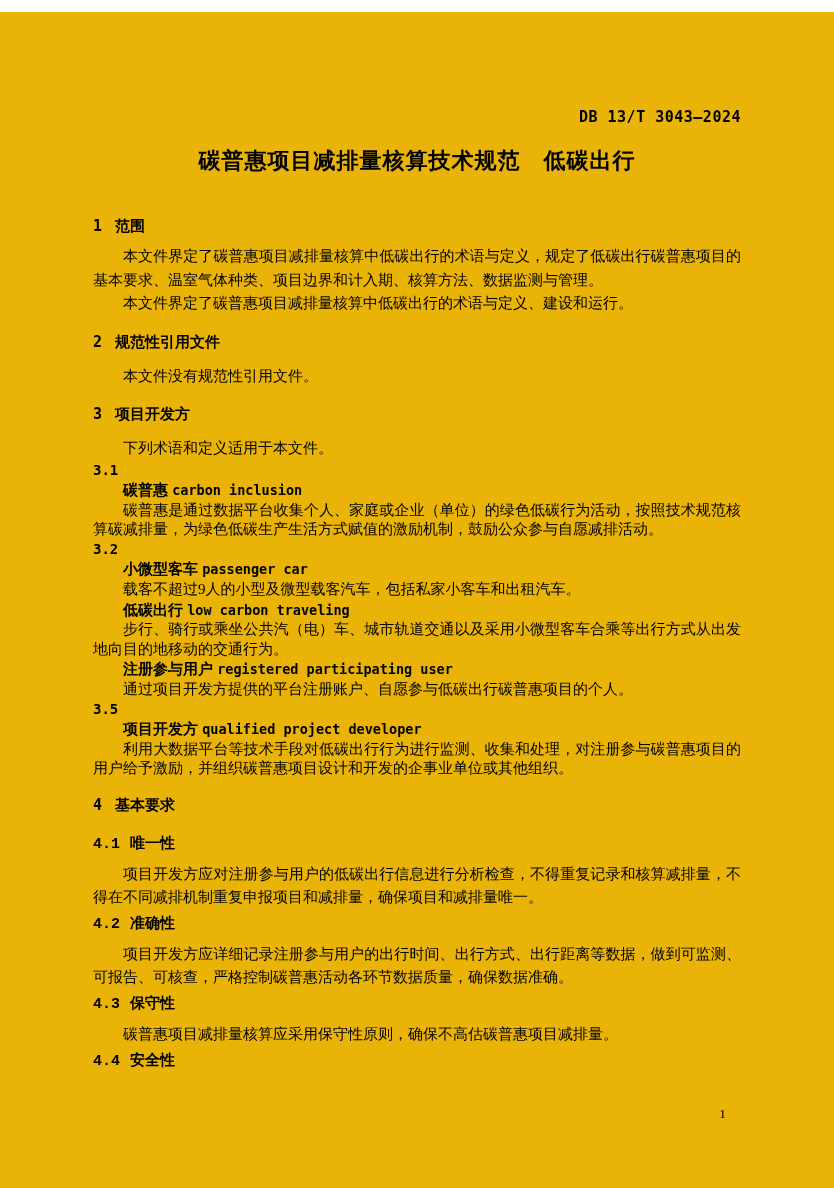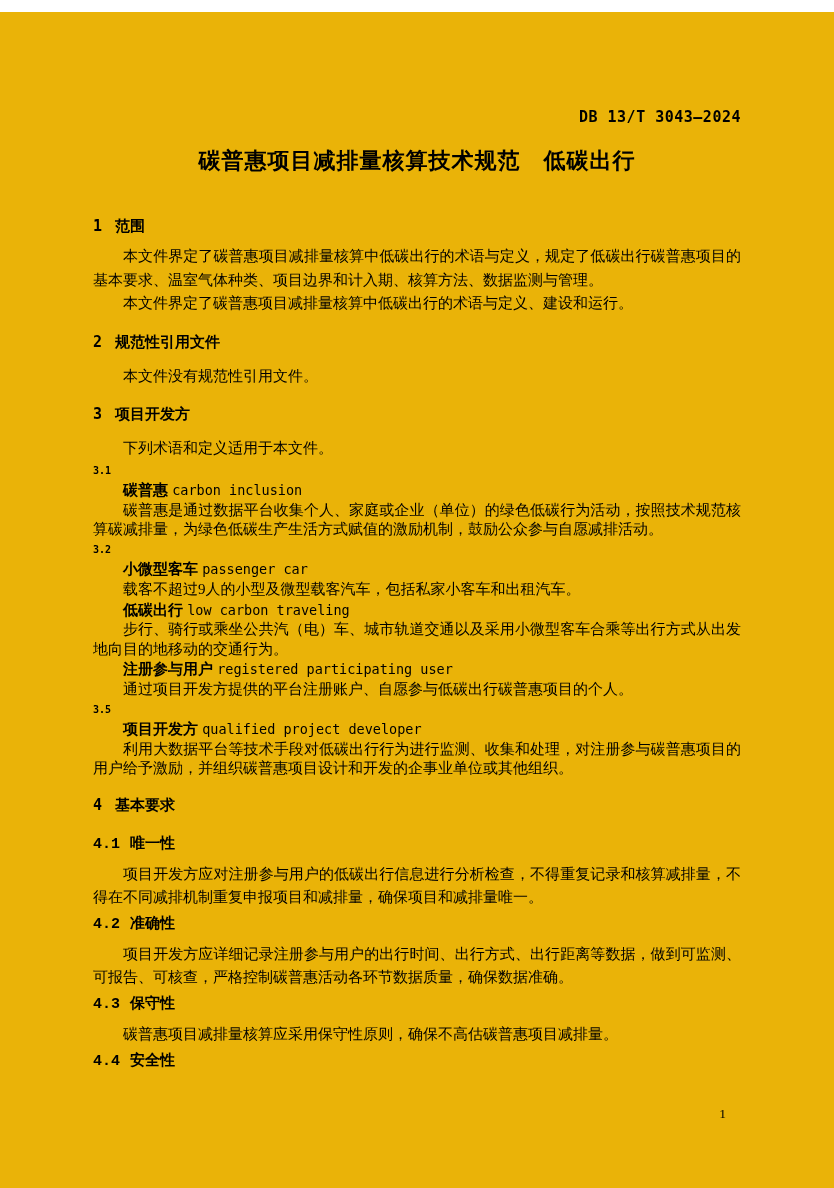--- a/index.html
+++ b/index.html
@@ -59,31 +59,31 @@
   }
   .body-text.follow{margin-top:0;}
   .body-text.after-heading{margin-top:13px;}
   .sub-p{margin:8px 0 0 0;line-height:23px;text-indent:2em;text-align:justify;}
   
   .terms-list{margin-top:0;}
   .term-entry{line-height:19.6px;}
   .term-id{
     font-family:"DejaVu Sans Mono",monospace;
     font-weight:bold;
-    font-size:10px;
+    font-size:14px;
   }
   .term-name{
     padding-left:2em;
     font-family:"Liberation Sans","DejaVu Sans",sans-serif;
     font-weight:bold;
     font-size:15px;
   }
   .term-en{
     font-family:"DejaVu Sans Mono",monospace;
-    font-weight:normal;
+    font-weight:bold;
     font-size:13.5px;
   }
   .term-def{
     margin:0;
     text-indent:2em;
     text-align:justify;
   }
   
   .page-num{
     position:absolute;

